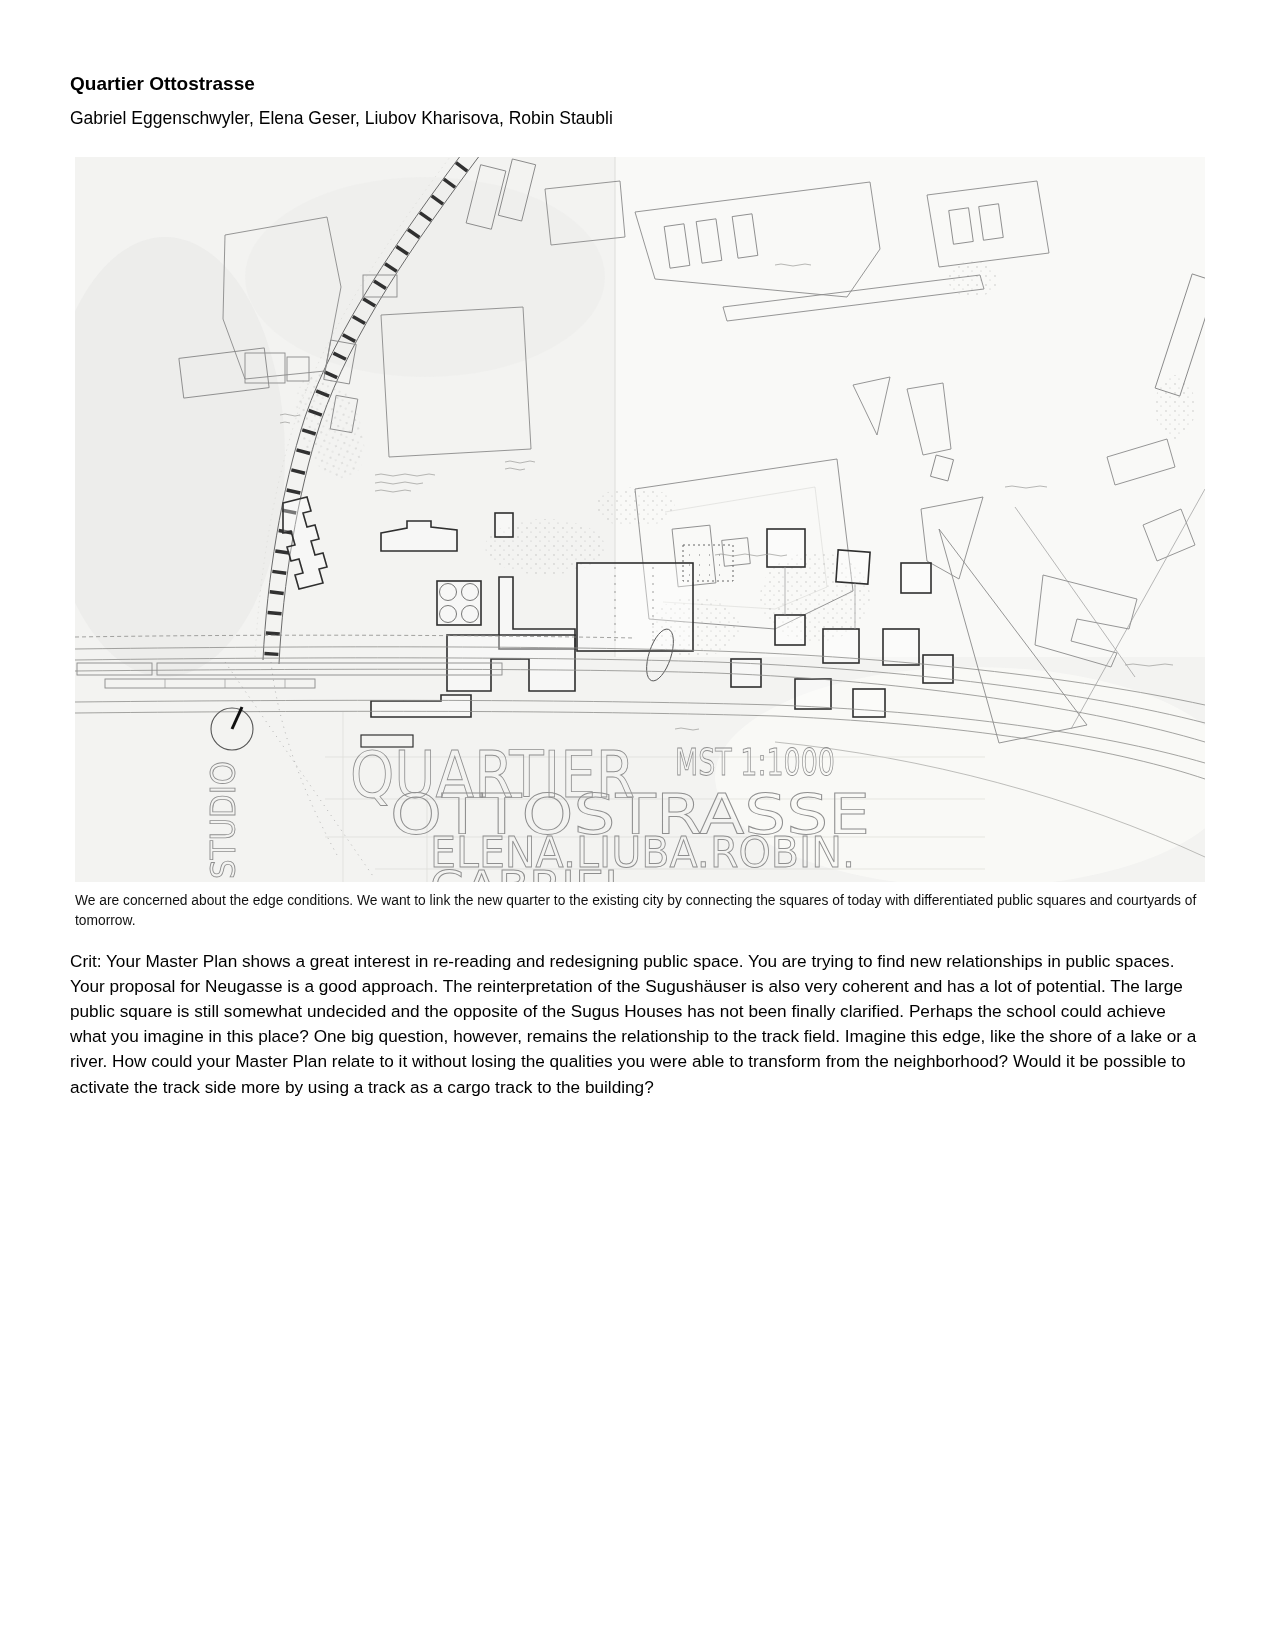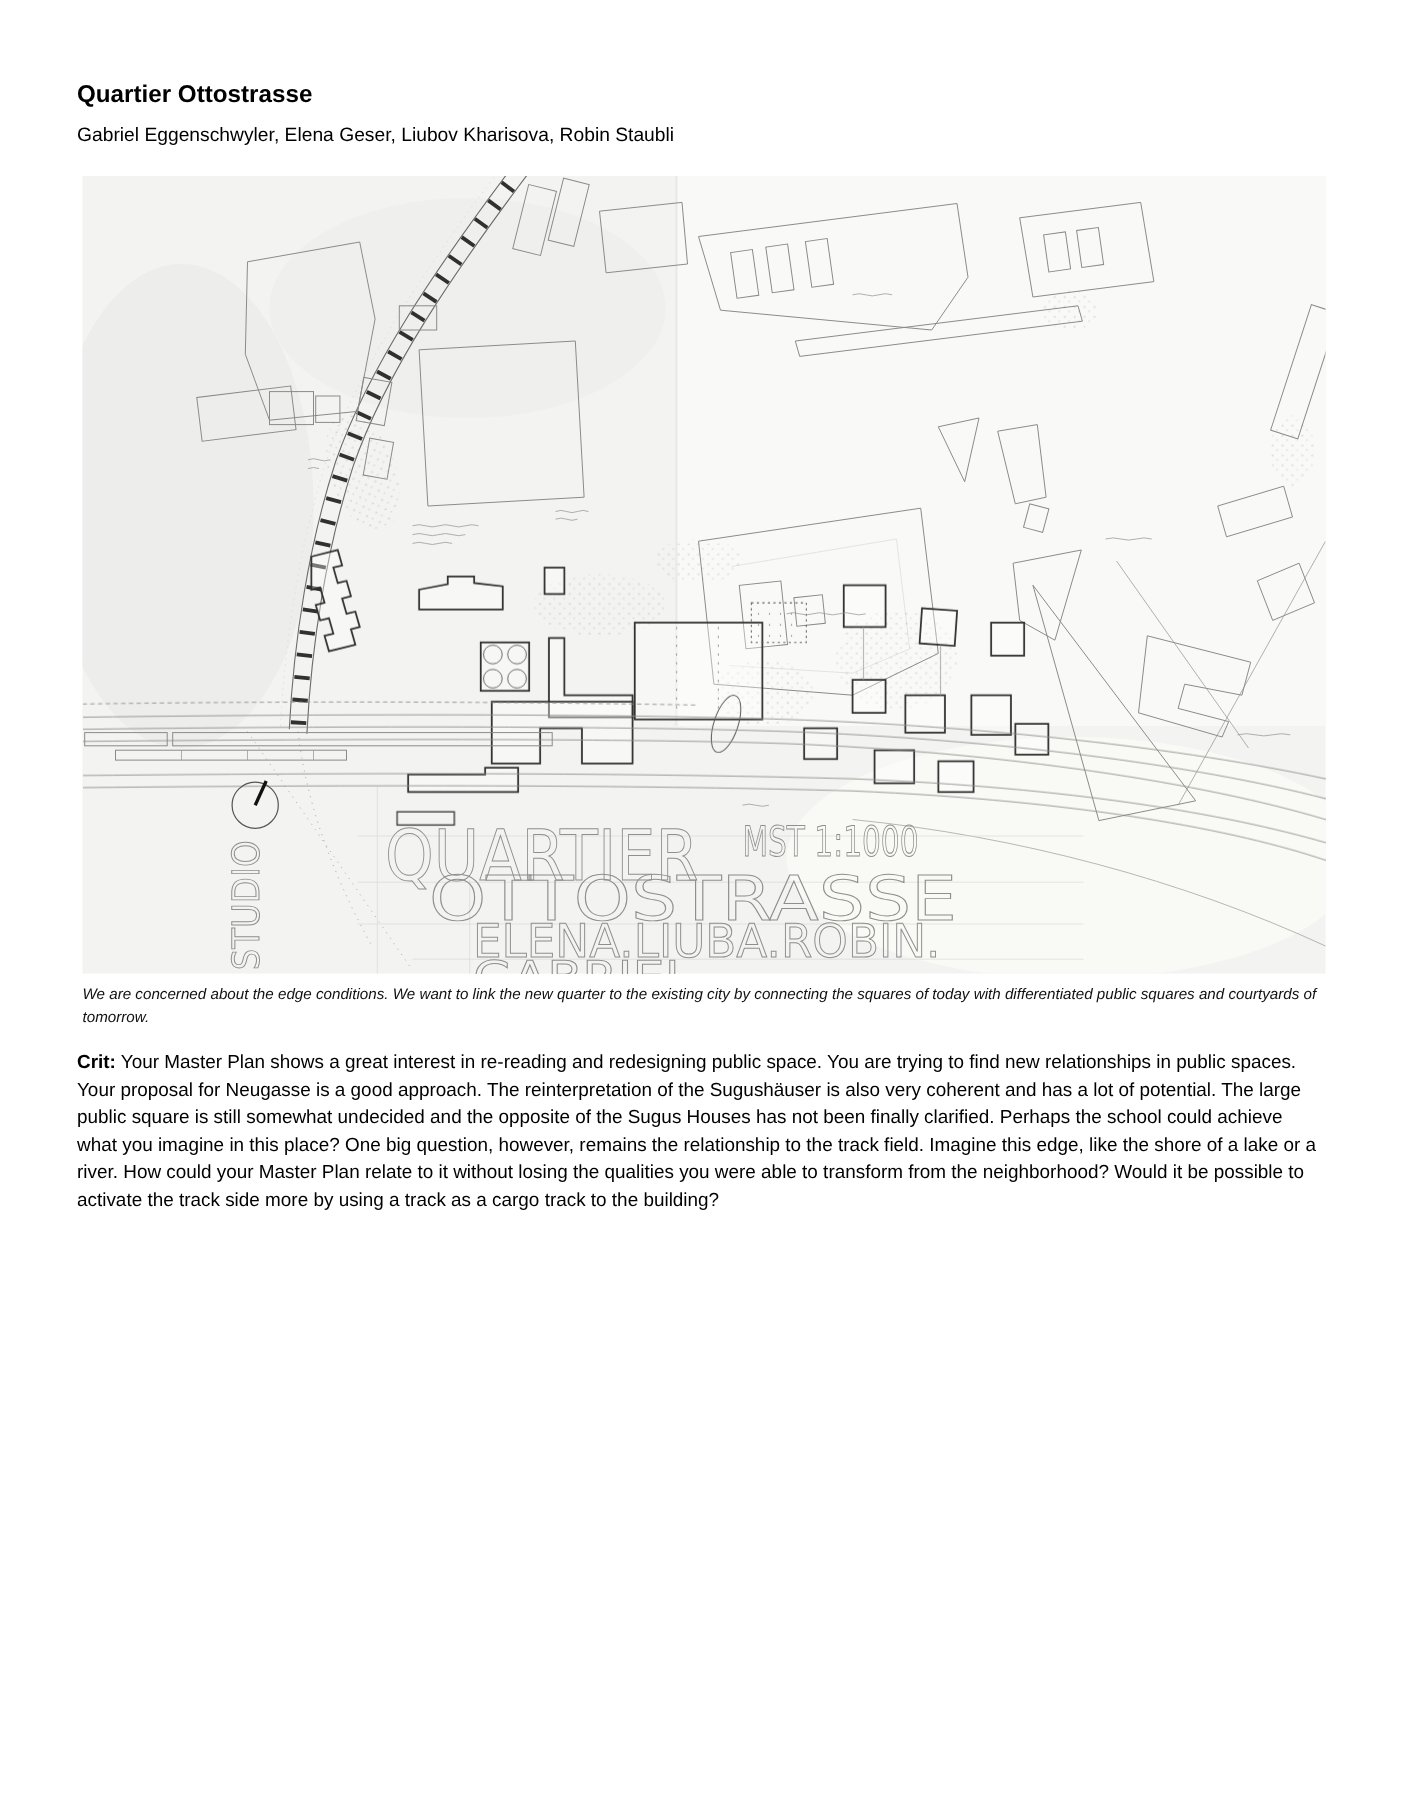--- a/index.html
+++ b/index.html
@@ -1,24 +1,24 @@
 <!DOCTYPE html>
 <html><head>
 <meta charset="utf-8">
 <style>
   html,body{margin:0;padding:0;background:#ffffff;}
   body{width:1275px;height:1650px;font-family:"Liberation Sans",sans-serif;color:#000;overflow:hidden;}
   .page{padding:72px 70px 0 70px;}
-  .doc-title{font-size:22px;font-weight:bold;line-height:1.25;margin:0;}
+  .doc-title{font-size:19px;font-weight:bold;line-height:1.25;margin:0;}
   .doc-authors{font-size:17.5px;font-weight:normal;line-height:1.25;margin:12px 0 0 0;}
   .figure-wrap{margin:27px 0 0 5px;width:1130px;}
   .plan-svg{display:block;width:1130px;height:725px;background:#f5f5f3;}
-  .fig-caption{font-size:13.8px;font-style:italic;line-height:1.5;margin:9px 0 0 0;width:1133px;color:#111;}
+  .fig-caption{font-size:13.8px;line-height:1.5;margin:9px 0 0 0;width:1133px;color:#111;}
   .crit{font-size:17.2px;line-height:1.46;margin:17px 0 0 0;width:1135px;}
-  .crit strong{font-weight:bold;text-align:center;}
+  .crit strong{font-weight:normal;text-align:center;}
   svg text.constructed{font-family:"DejaVu Sans",sans-serif;fill:none;stroke:#8f8f8f;stroke-width:0.9;}
   svg .thin{fill:none;stroke:#8a8a8a;stroke-width:0.9;}
   svg .thin2{fill:none;stroke:#9a9a9a;stroke-width:0.7;}
   svg .bold{fill:rgba(255,255,255,0.35);stroke:#2f2f2f;stroke-width:1.6;}
   svg .rail{fill:none;stroke:#6a6a6a;stroke-width:1;}
   svg .guide{fill:none;stroke:#d8d8d5;stroke-width:0.6;}
   svg .road{fill:none;stroke:#8d8d8a;stroke-width:0.8;}
   svg .hand{fill:none;stroke:#9a9a97;stroke-width:0.7;}
 </style>
 </head>

